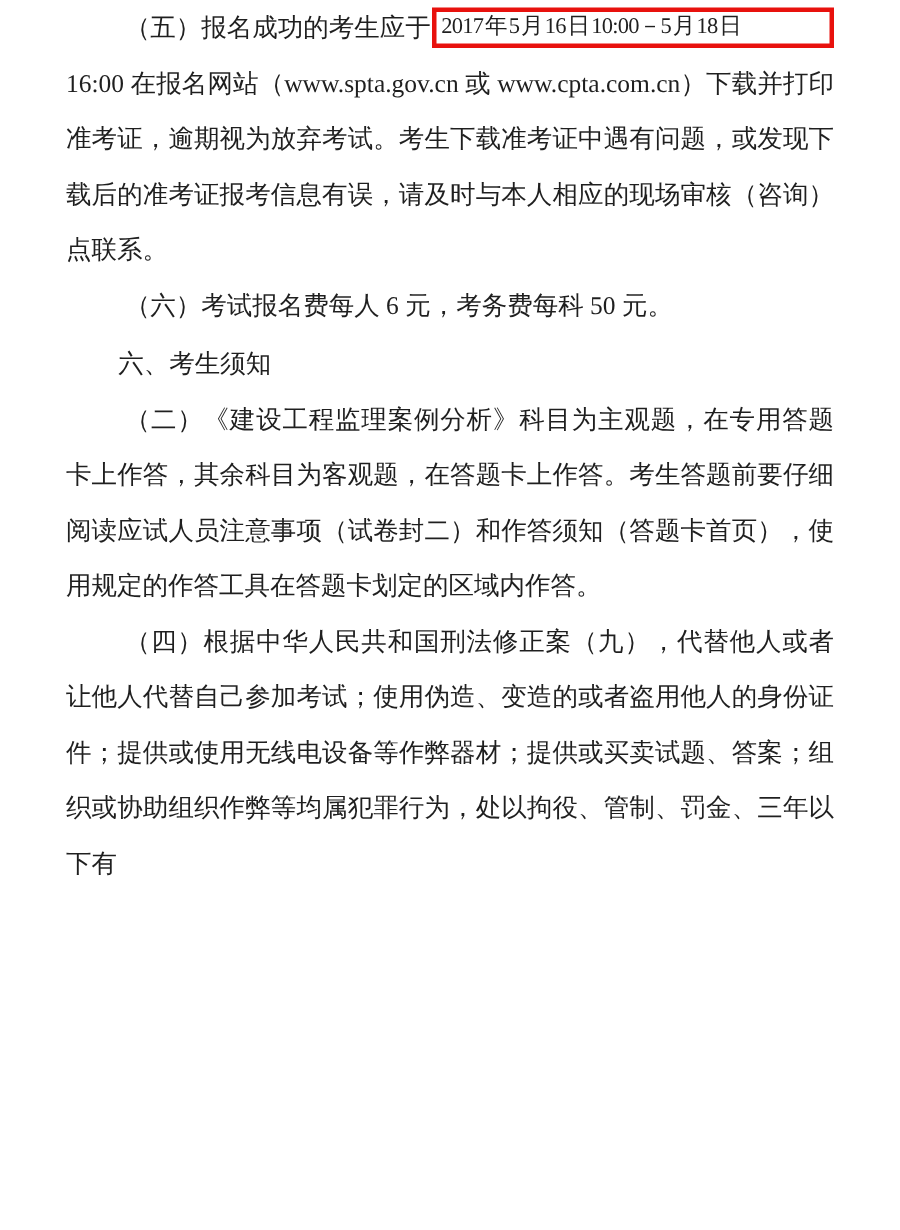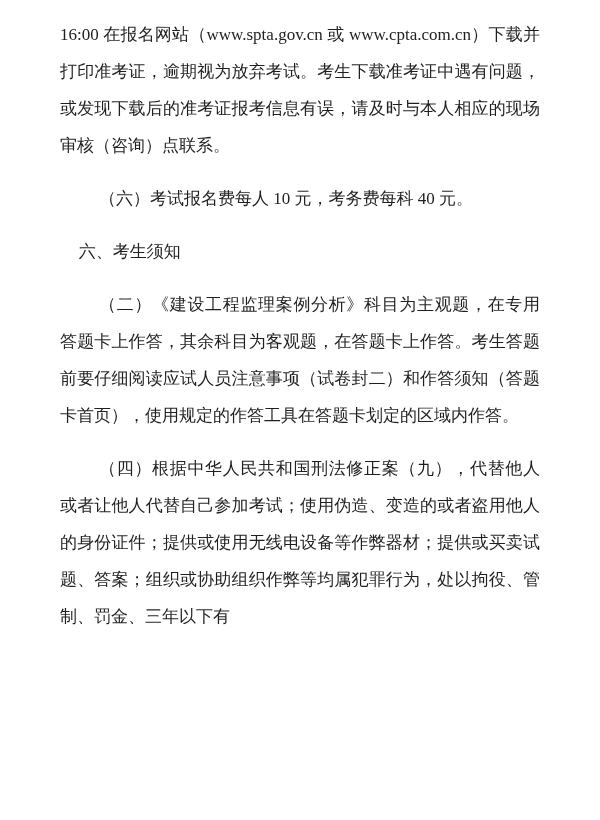--- a/index.html
+++ b/index.html
@@ -18,21 +18,21 @@
     height: 820px;
     padding: 0 44px 0 44px;
     background: #ffffff;
     color: #1f1f1f;
     font-family: "Liberation Serif", serif;
     font-size: 17px;
     line-height: 37px;
     text-align: justify;
   }
   .page p {
-    margin: 16px;
+    margin: 0;
     text-indent: 2.3em;
   }
   .page p.cont {
     text-indent: 0;
   }
   .first-line {
     display: flex;
     align-items: center;
     height: 37px;
     padding-left: 2.3em;
@@ -63,24 +63,30 @@
     font-weight: normal;
     text-indent: 2.05em;
     text-align: left;
   }
 </style>
 </head>
 <body>
 
 <div class="page">
 
+  <div class="first-line">
+    <span class="prefix">（五）报名成功的考生应于</span>
+    <span class="red-box">
+        <span>2017 年 5 月 16 日 10:00－5 月 18 日</span>
+      </span>
+  </div>
 
   <p class="cont">16:00 在报名网站（www.spta.gov.cn 或 www.cpta.com.cn）下载并打印准考证，逾期视为放弃考试。考生下载准考证中遇有问题，或发现下载后的准考证报考信息有误，请及时与本人相应的现场审核（咨询）点联系。</p>
 
-  <p>（六）考试报名费每人 10 元，考务费每科 40 元。</p>
+  <p>（六）考试报名费每人 6 元，考务费每科 50 元。</p>
 
 
   <h2 class="section-heading">六、考生须知</h2>
 
 
   <p>（二）《建设工程监理案例分析》科目为主观题，在专用答题卡上作答，其余科目为客观题，在答题卡上作答。考生答题前要仔细阅读应试人员注意事项（试卷封二）和作答须知（答题卡首页），使用规定的作答工具在答题卡划定的区域内作答。</p>
 
 
   <p>（四）根据中华人民共和国刑法修正案（九），代替他人或者让他人代替自己参加考试；使用伪造、变造的或者盗用他人的身份证件；提供或使用无线电设备等作弊器材；提供或买卖试题、答案；组织或协助组织作弊等均属犯罪行为，处以拘役、管制、罚金、三年以下有</p>
 

